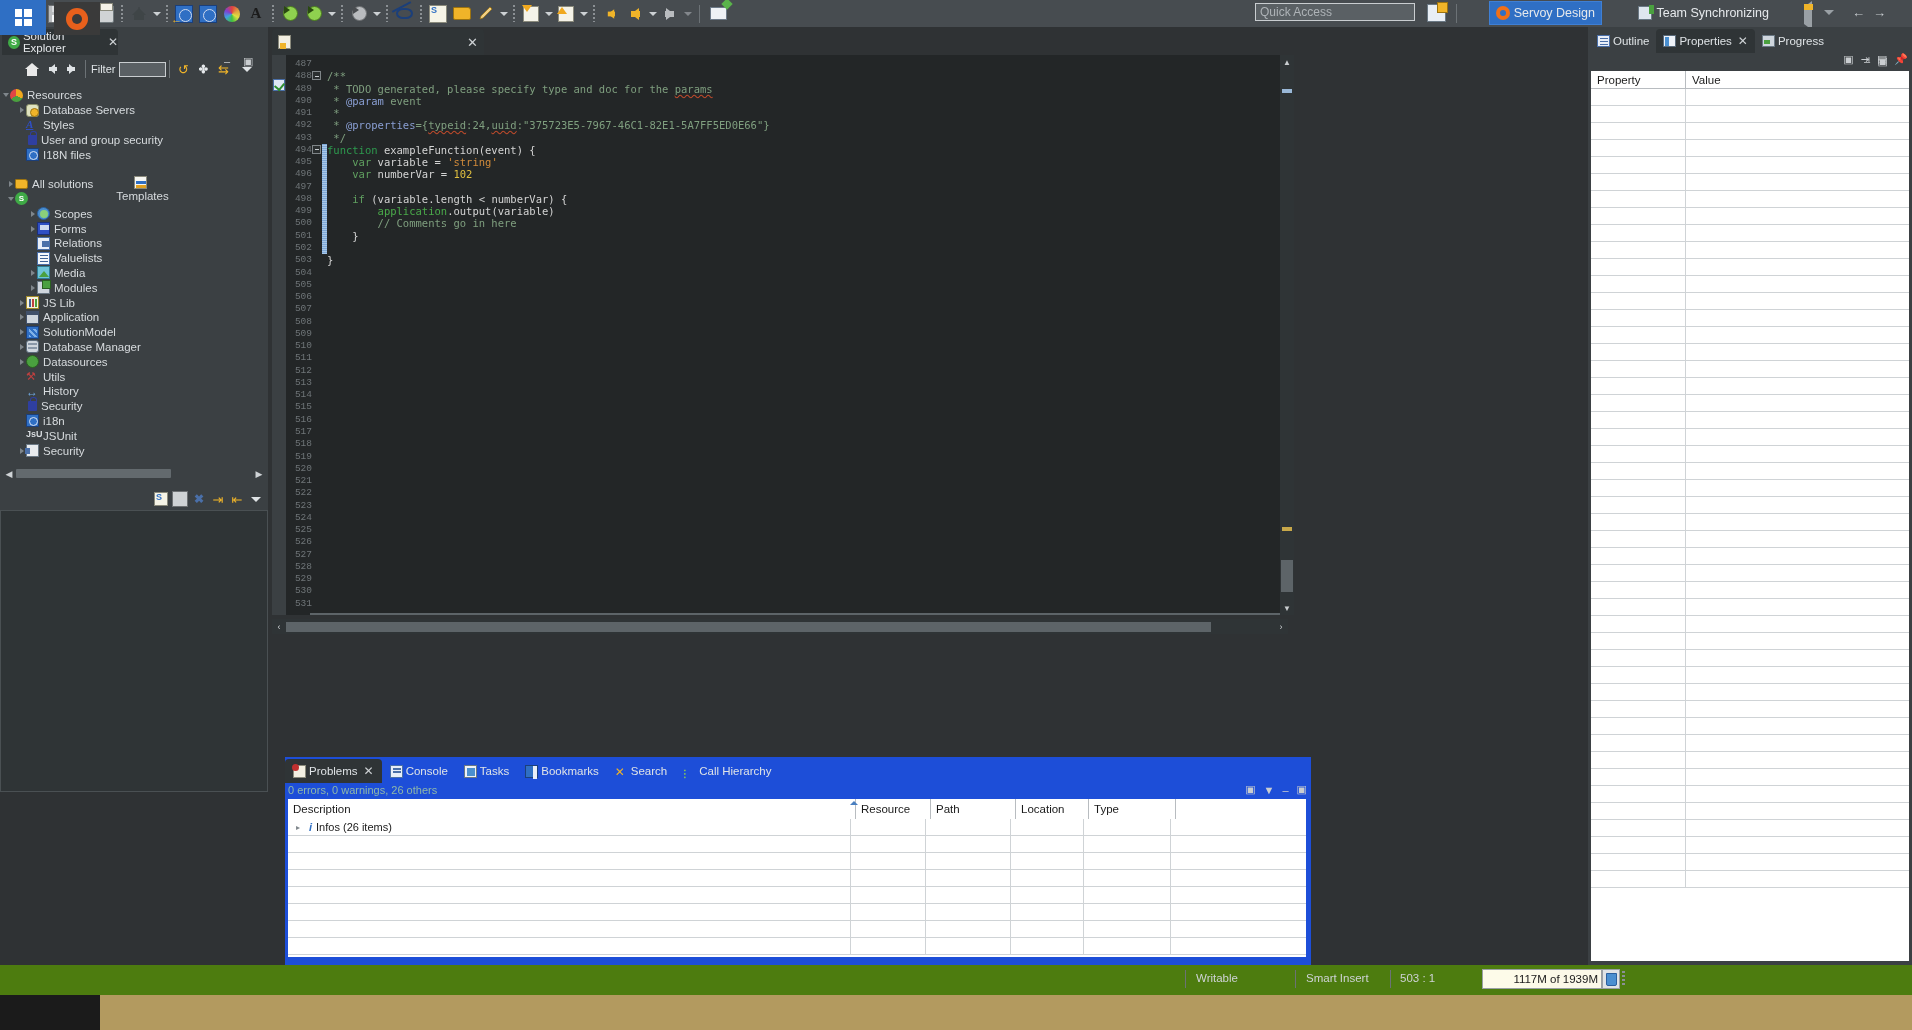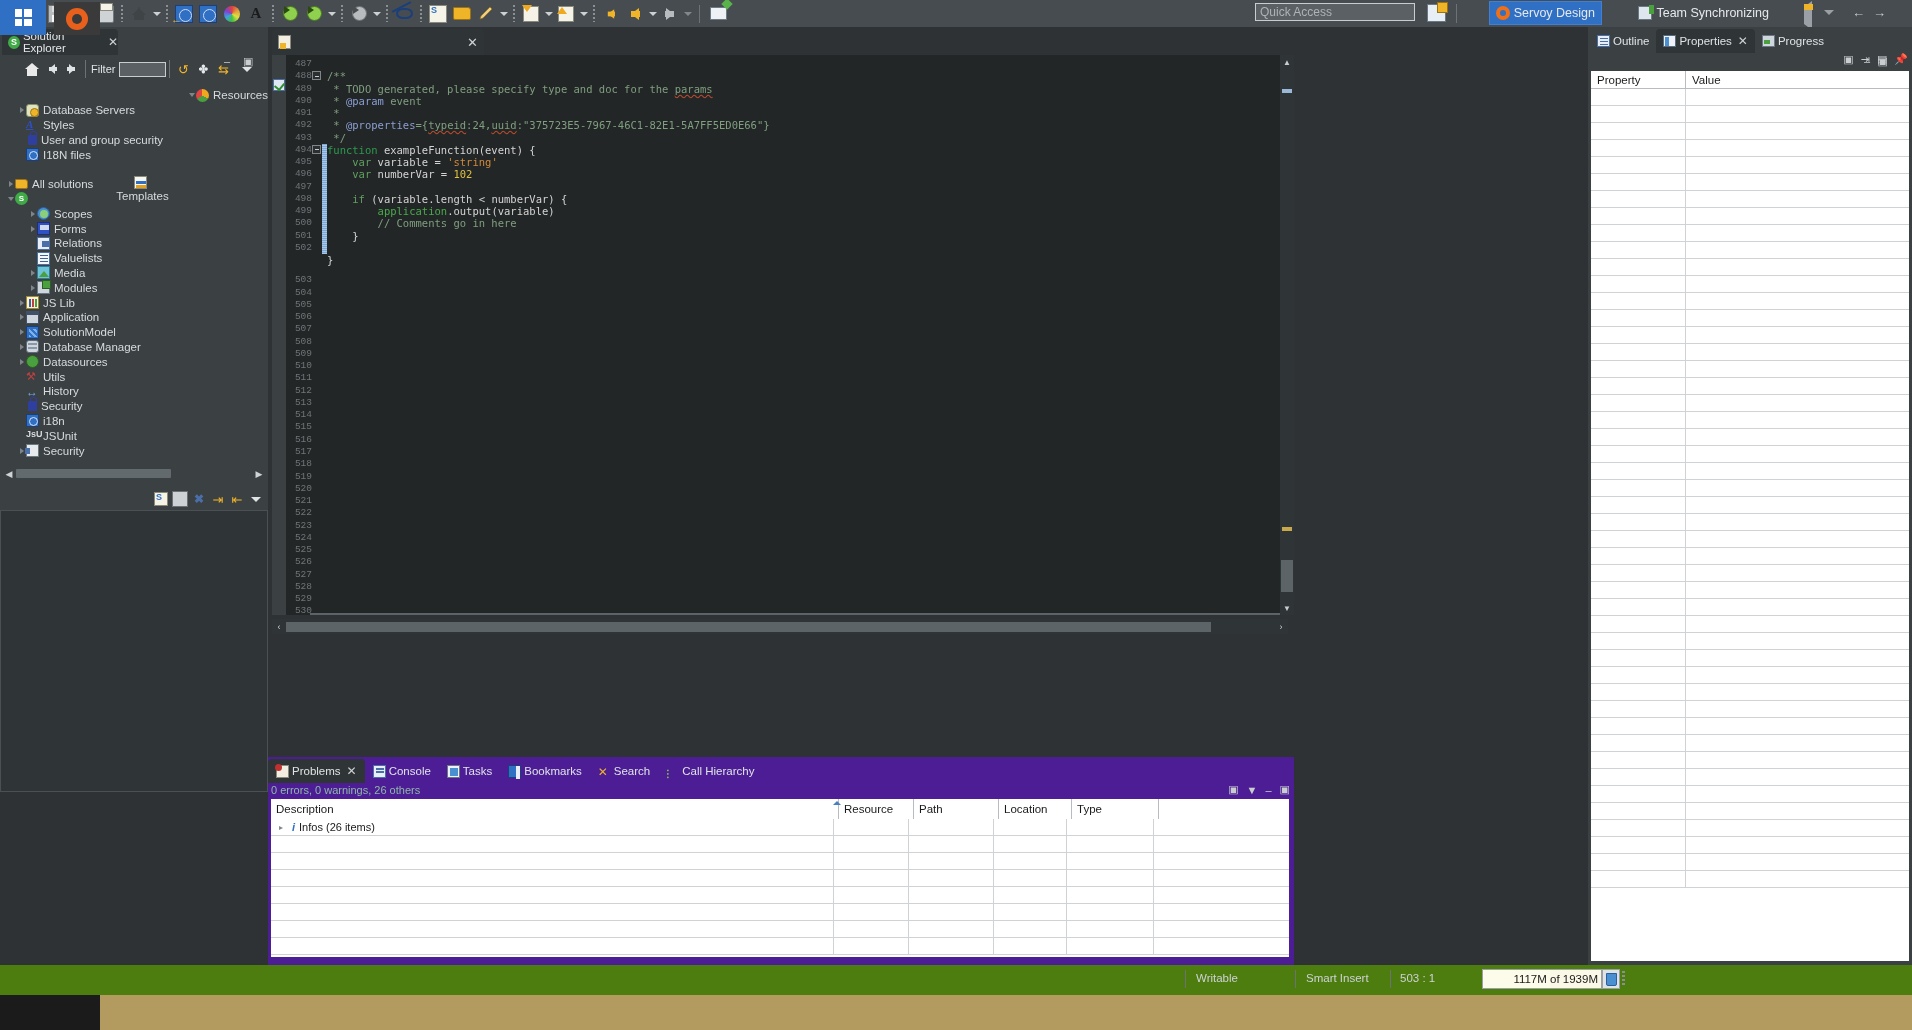--- a/index.html
+++ b/index.html
@@ -234,21 +234,21 @@
     position:absolute; left:38px; right:0; top:243px; height:9px; background:#5d6468;
   }
   #ed-vscroll { position:absolute; right:2px; top:28px; width:14px; height:560px; background:#2f3436;}
   .vsb-btn{width:14px;height:14px;display:flex;align-items:center;justify-content:center;color:#c9cdd0;font-size:8px;}
   #ed-vthumb{position:absolute;left:1px;top:505px;width:12px;height:32px;background:#5d6468;}
   .ov-mark{position:absolute;width:10px;height:4px;left:2px;}
   #ed-hscroll { position:absolute; left:2px; top:592px; width:1016px; height:15px; background:#2f3436; display:flex; align-items:center;}
   #ed-hthumb{height:10px;background:#5d6468;flex:0 0 auto;}
 
   
-  #prob-panel { position:absolute; left:268px; top:757px; width:1026px; height:208px; background:#4c1d95;}
+  #prob-panel { position:absolute; left:285px; top:757px; width:1026px; height:208px; background:#1d4ed8;}
   #prob-tabs { position:absolute; left:0; top:2px; height:24px; display:flex; align-items:flex-end; }
   .ptab { height:24px; display:flex; align-items:center; gap:3px; padding:0 8px; font-size:11.5px; color:#dfe3e6;}
   .ptab.active { background:#2f3436; border-radius:4px 4px 0 0;}
   .ptab .x{color:#cfd3d6;font-size:12px;margin-left:3px;}
   .pt-ic{width:13px;height:13px;position:relative;flex:0 0 auto;}
   .pti-problems{background:#f2efe2;border:1px solid #8a8a7c;}
   .pti-problems::after{content:"";position:absolute;left:-2px;top:-2px;width:7px;height:7px;background:#c03030;border-radius:50%;}
   .pti-console{background:#e8eef8;border:1px solid #4a6fa8;}
   .pti-console::after{content:"";position:absolute;left:2px;top:2px;width:8px;height:2px;background:#4a6fa8;box-shadow:0 3px 0 #4a6fa8;}
   .pti-tasks{background:#eef2f8;border:1px solid #6a7884;}
@@ -463,21 +463,21 @@
     <div class="tb-sep-solid" style="margin:0 3px"></div>
     <div class="st-ic yrefresh">↺</div>
     <div class="st-ic collapse-ic">✤</div>
     <div class="st-ic link-ic">⇆</div>
     <div class="st-ic" style="margin-left:4px">
         <span class="vmenu"></span>
       </div>
   </div>
 
   <div id="tree">
-      <div class="trow" style="padding-left: 1px; justify-content: flex-end;">
+      <div class="trow" style="padding-left: 1px;">
         <span class="tw open"></span>
         <span class="tic i-res"></span>
         <span class="tlabel">Resources</span>
       </div>
       <div class="trow" style="padding-left: 17px;">
         <span class="tw has"></span>
         <span class="tic i-dbsrv"></span>
         <span class="tlabel">Database Servers</span>
       </div>
       <div class="trow" style="padding-left: 17px;">
@@ -643,21 +643,21 @@
         <div style="height: 12.28px;">493</div>
         <div style="height: 12.28px;">494</div>
         <div style="height: 12.28px;">495</div>
         <div style="height: 12.28px;">496</div>
         <div style="height: 12.28px;">497</div>
         <div style="height: 12.28px;">498</div>
         <div style="height: 12.28px;">499</div>
         <div style="height: 12.28px;">500</div>
         <div style="height: 12.28px;">501</div>
         <div style="height: 12.28px;">502</div>
-        <div style="height: 12.28px; margin-top: 20px;">503</div>
+        <div style="height: 12.28px;">503</div>
         <div style="height: 12.28px;">504</div>
         <div style="height: 12.28px;">505</div>
         <div style="height: 12.28px;">506</div>
         <div style="height: 12.28px;">507</div>
         <div style="height: 12.28px;">508</div>
         <div style="height: 12.28px;">509</div>
         <div style="height: 12.28px;">510</div>
         <div style="height: 12.28px;">511</div>
         <div style="height: 12.28px;">512</div>
         <div style="height: 12.28px;">513</div>

